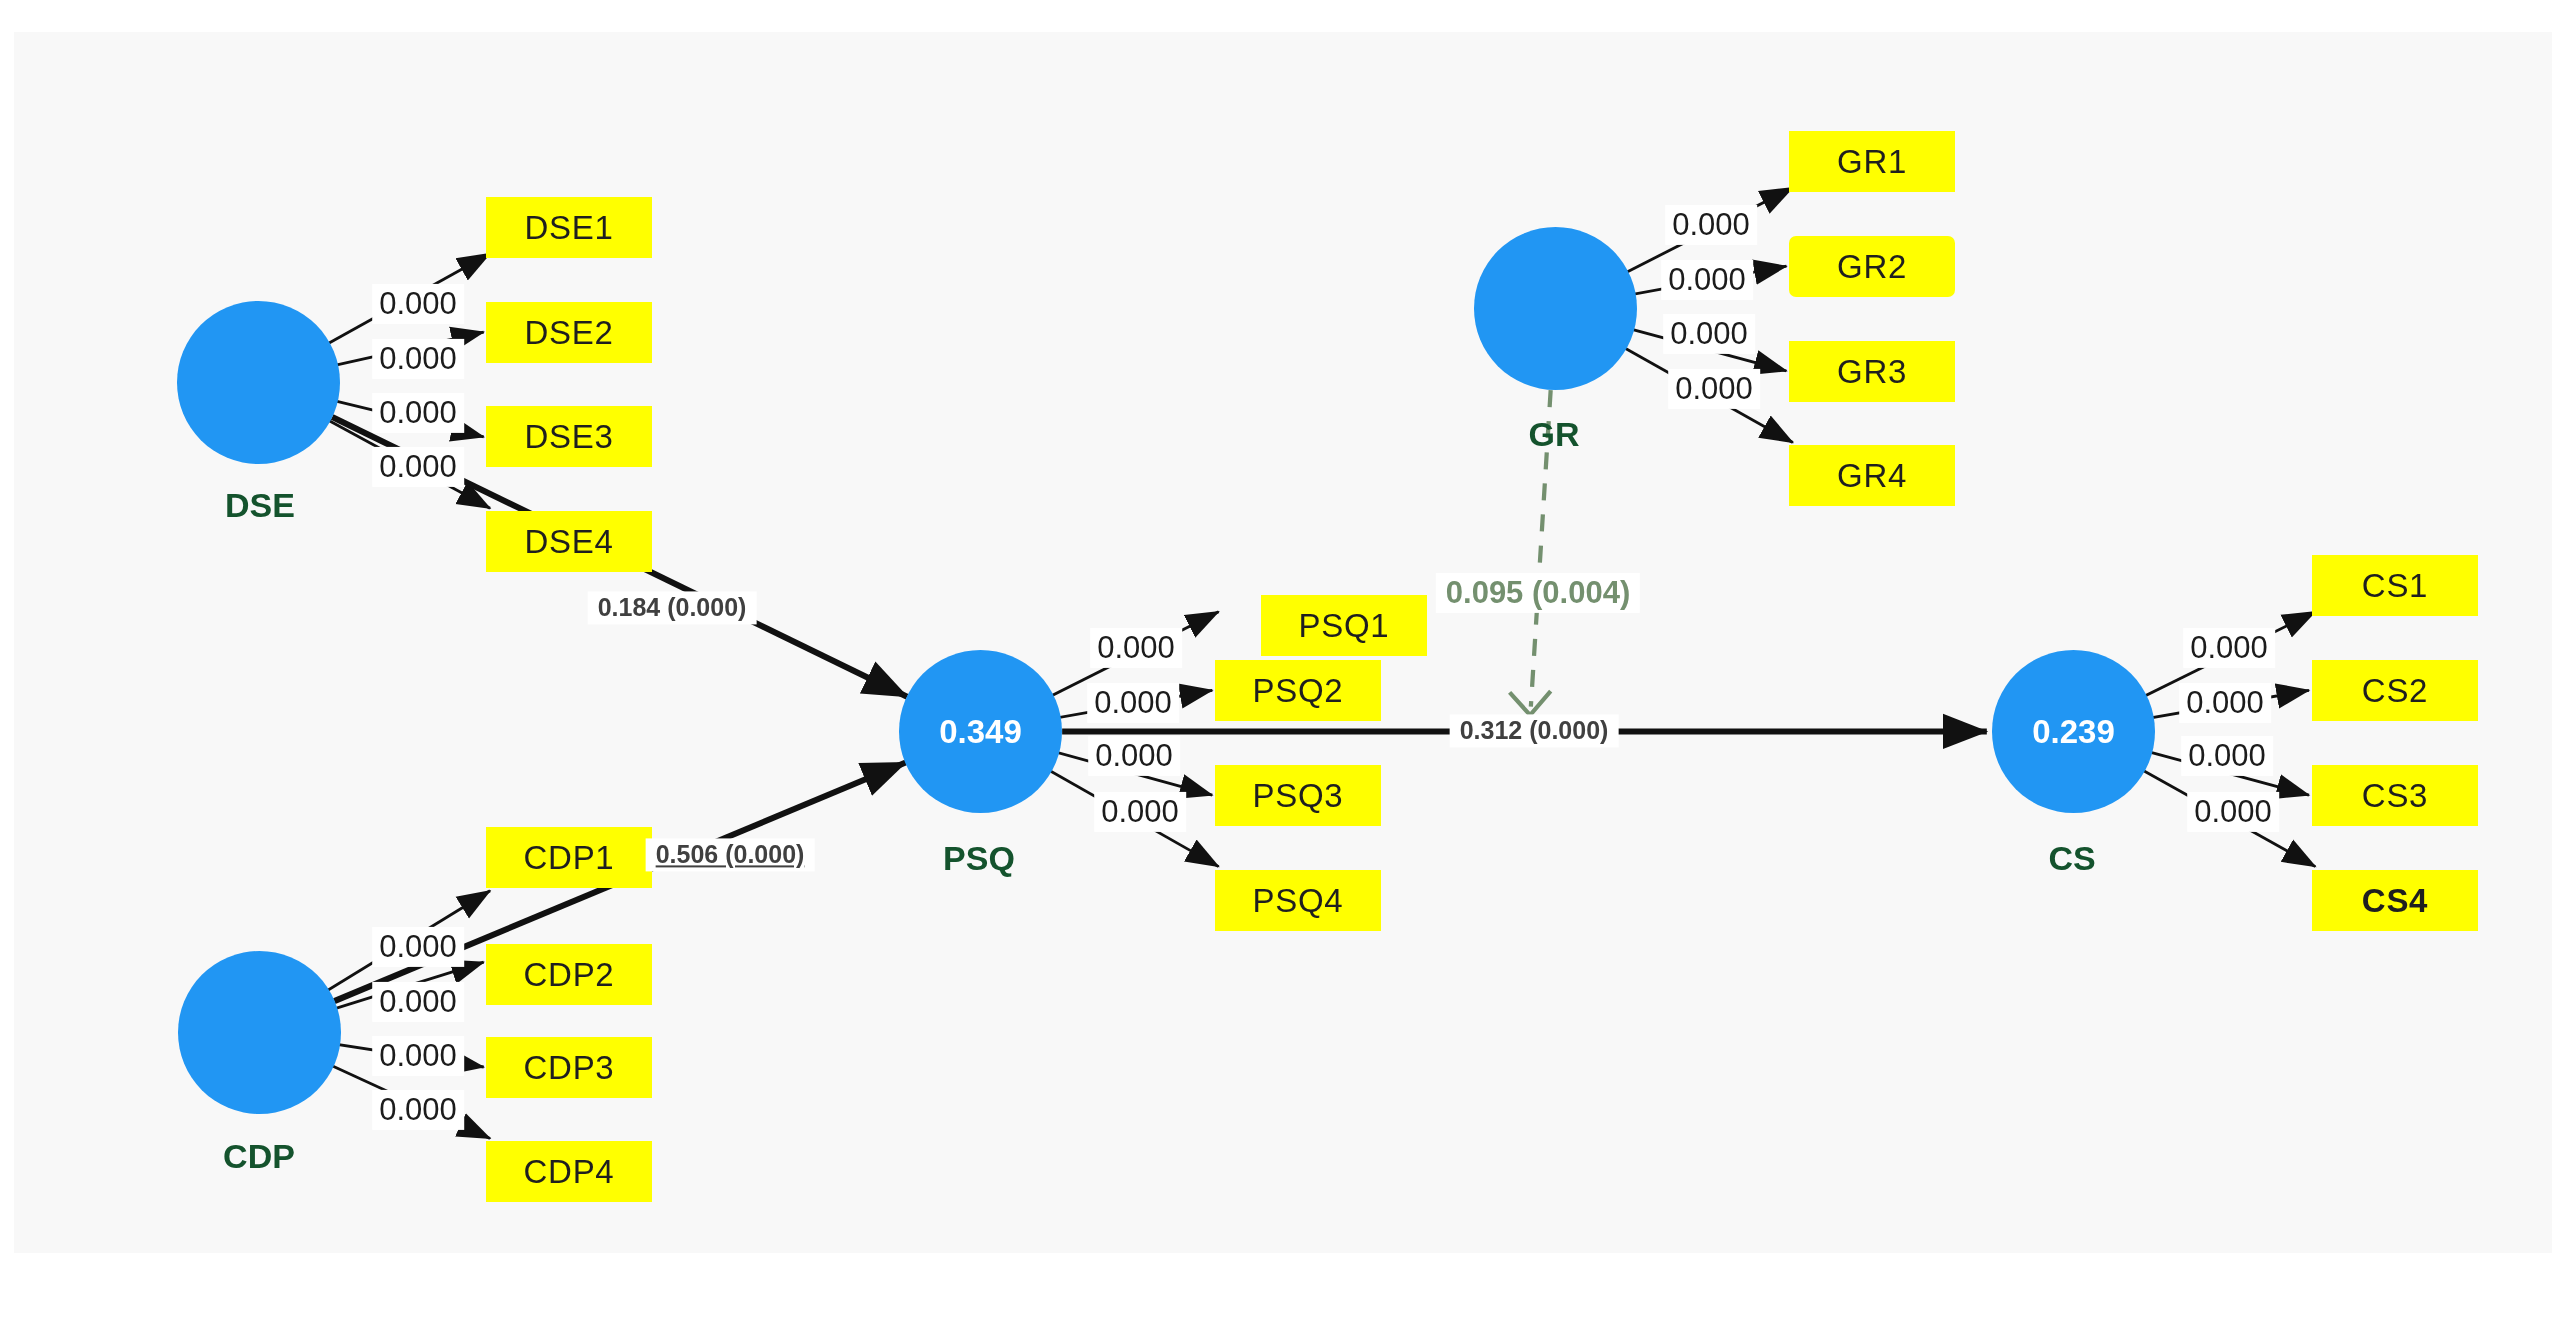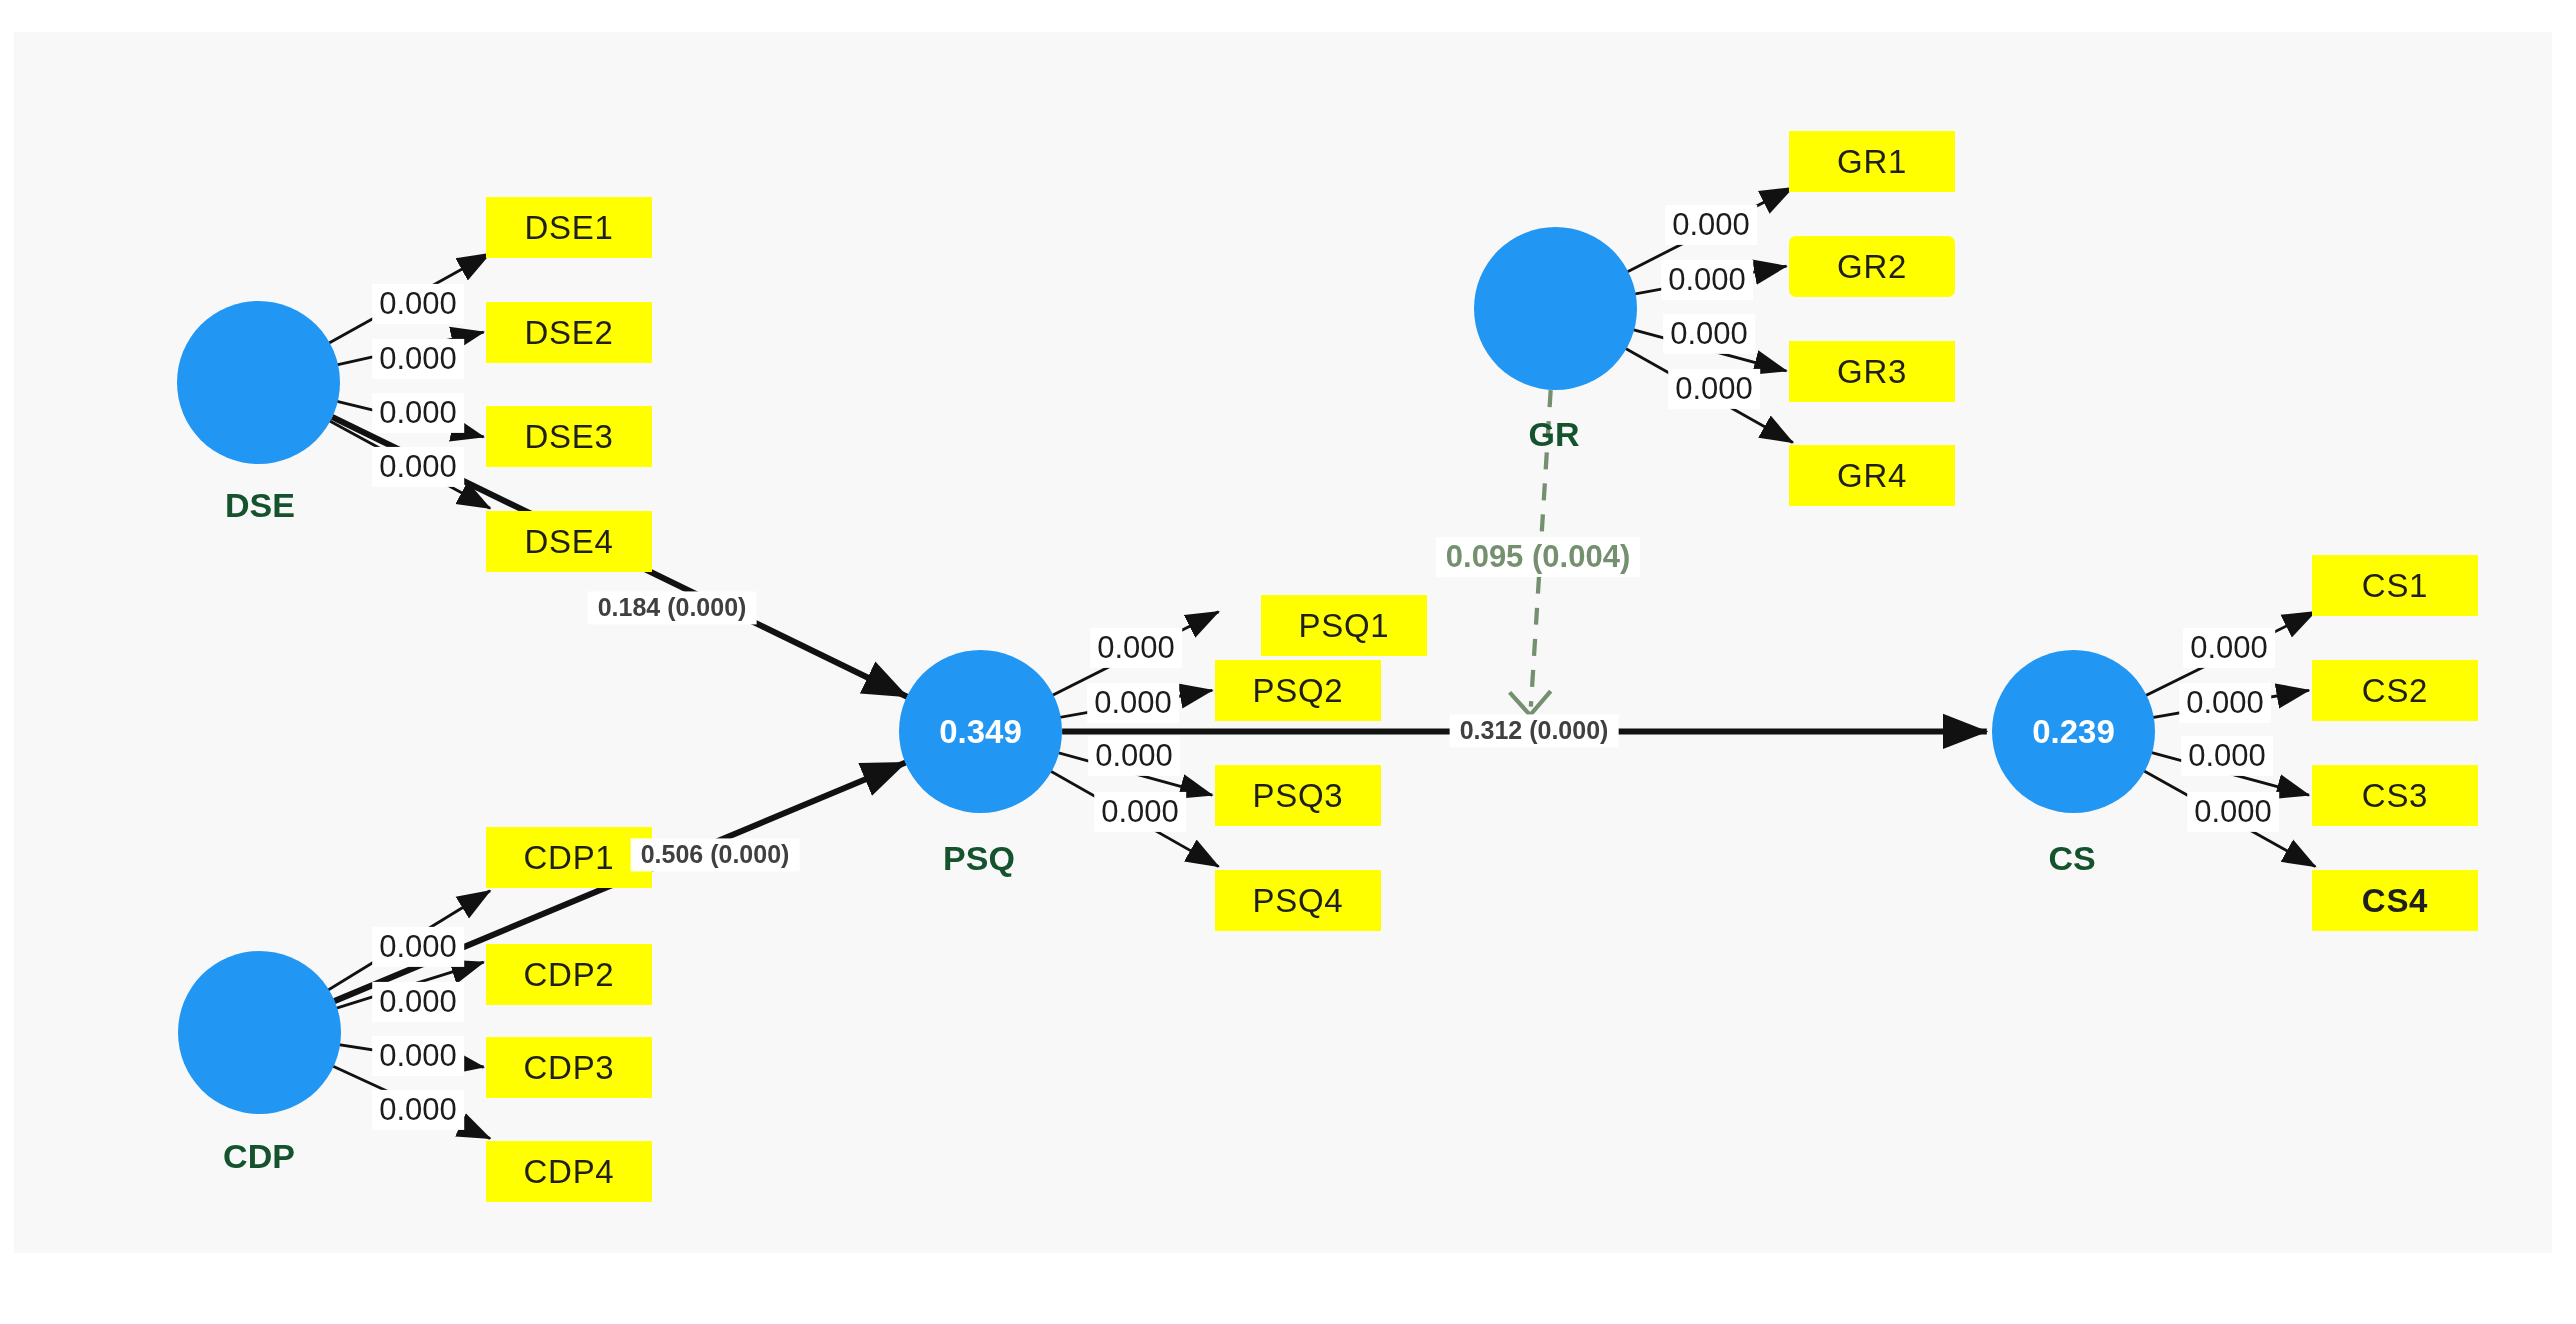--- a/index.html
+++ b/index.html
@@ -12,21 +12,21 @@
         color:#ffffff;font-size:33px;font-weight:700;}
   .cname{position:absolute;transform:translate(-50%,-50%);font-size:34px;font-weight:700;
          color:#14532d;white-space:nowrap;}
   .ind{position:absolute;width:166px;height:61px;background:#ffff00;
        display:flex;align-items:center;justify-content:center;
        font-size:33px;color:#1f1f1f;letter-spacing:0.7px;}
   .ld{position:absolute;transform:translate(-50%,-50%);background:#ffffff;
       padding:2.1px 7px;font-size:31px;color:#1c1c1c;white-space:nowrap;}
   .pl{position:absolute;transform:translate(-50%,-50%);background:#ffffff;
       padding:2.1px 10px;font-size:25px;font-weight:700;color:#404040;white-space:nowrap;}
-  .pl.mod{color:#74906f;}
+  .pl.mod{color:#74906f;margin-top:36px;}
 </style>
 </head>
 <body>
 
 <div class="board"></div>
 
 <svg id="wires" viewBox="0 0 3638 1870">
   <defs>
     <marker id="ah-s" markerUnits="userSpaceOnUse" markerWidth="52" markerHeight="40" refX="46" refY="20" orient="auto">
       <path d="M0,2 L48,20 L0,38 Z" fill="#111111"></path>
@@ -126,16 +126,16 @@
 <div class="ind" style="left:2312px;top:555px;">CS1</div>
 <div class="ind" style="left:2312px;top:660px;">CS2</div>
 <div class="ind" style="left:2312px;top:765px;">CS3</div>
 <div class="ind" style="left:2312px;top:870px;font-weight:bold;">CS4</div>
 <div class="ld" style="left:2229px;top:648px;">0.000</div>
 <div class="ld" style="left:2225px;top:703px;">0.000</div>
 <div class="ld" style="left:2227px;top:756px;">0.000</div>
 <div class="ld" style="left:2233px;top:812px;">0.000</div>
 
 <div class="pl" style="left:672px;top:608px;">0.184 (0.000)</div>
-<div class="pl" style="left:715px;top:855px;">0.506 (0.000)</div>
+<div class="pl" style="left:730px;top:855px;text-decoration:underline;">0.506 (0.000)</div>
 <div class="pl" style="left:1534px;top:731px;">0.312 (0.000)</div>
 <div class="pl mod" style="left:1538px;top:557px;font-size:31px;">0.095 (0.004)</div>
 
 
 </body></html>

